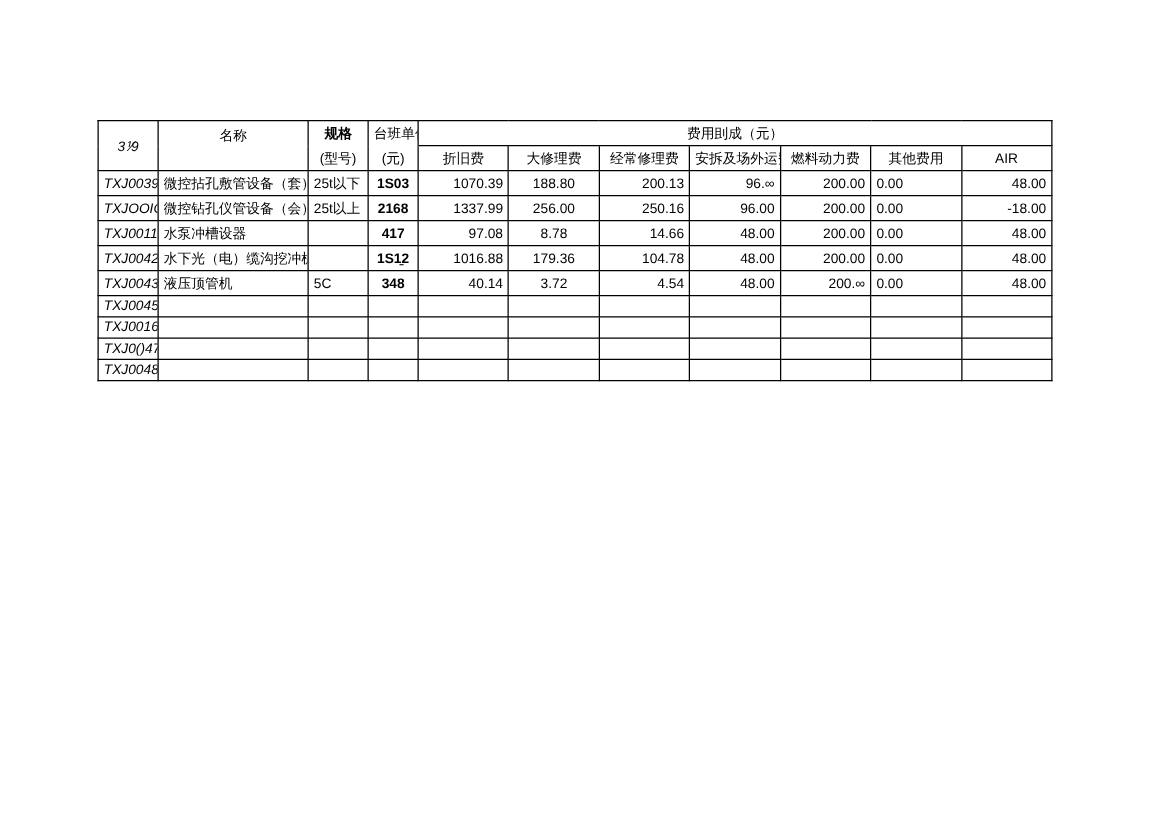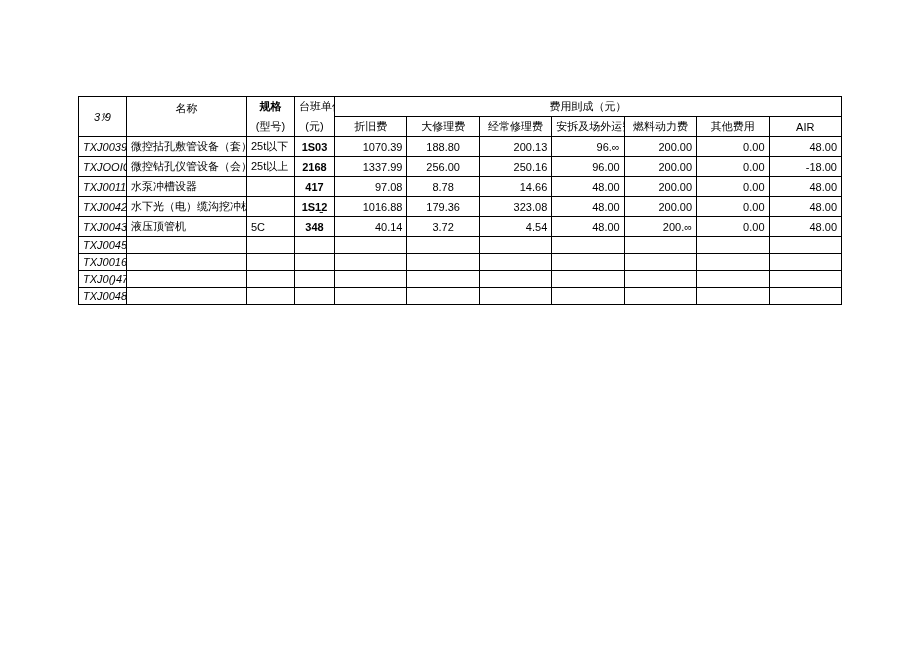--- a/index.html
+++ b/index.html
@@ -29,21 +29,21 @@
     }
     .col-code { width: 48px; text-align: left; font-style: italic; }
     .col-name { width: 120px; text-align: left; }
     .col-spec { width: 48px; text-align: left; }
     .col-price { width: 40px; text-align: center; font-weight: bold; }
     .col-f1 { width: 58px; text-align: right; }
     .col-f2 { width: 55px; text-align: center; }
     .col-f3 { width: 60px; text-align: right; }
     .col-f4 { width: 85px; text-align: right; }
     .col-f5 { width: 60px; text-align: right; }
-    .col-f6 { width: 50px; text-align: right; }
+    .col-f6 { width: 50px; text-align: left; }
     .col-f7 { width: 40px; text-align: right; }
     th { font-weight: normal; text-align: center; }
     .hc { text-align: center; }
     .noborder-bottom { border-bottom: none; font-weight: bold; }
     .noborder-top { border-top: none; }
   </style>
 </head>
 <body>
 
 <div class="page">
@@ -108,21 +108,21 @@
           <td class="col-f6">0.00</td>
           <td class="col-f7">48.00</td>
         </tr>
         <tr>
           <td class="col-code">TXJ0042</td>
           <td class="col-name">水下光（电）缆沟挖冲机</td>
           <td class="col-spec"></td>
           <td class="col-price">1S1̱2</td>
           <td class="col-f1">1016.88</td>
           <td class="col-f2">179.36</td>
-          <td class="col-f3">323.08</td>
+          <td class="col-f3">104.78</td>
           <td class="col-f4">48.00</td>
           <td class="col-f5">200.00</td>
           <td class="col-f6">0.00</td>
           <td class="col-f7">48.00</td>
         </tr>
         <tr>
           <td class="col-code">TXJ0043</td>
           <td class="col-name">液压顶管机</td>
           <td class="col-spec">5C</td>
           <td class="col-price">348</td>

